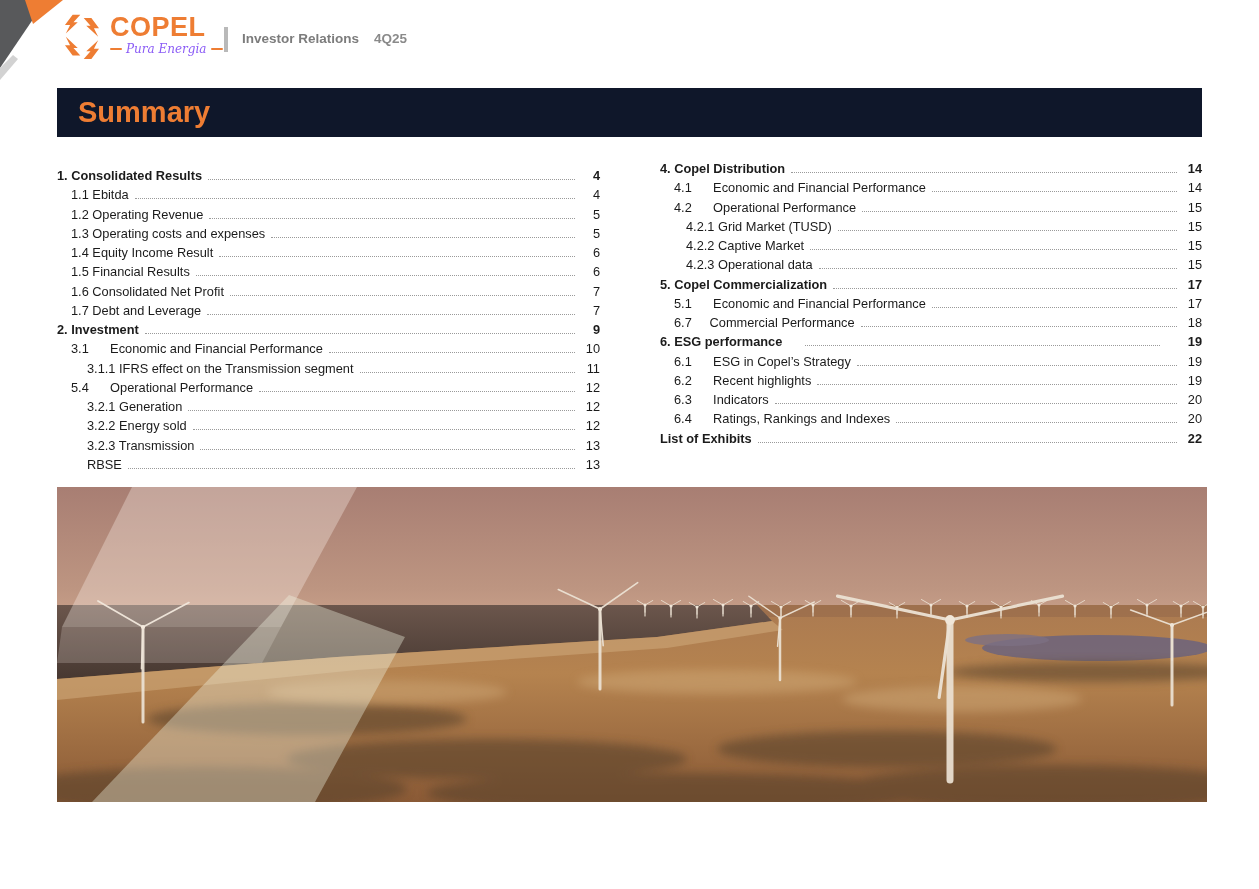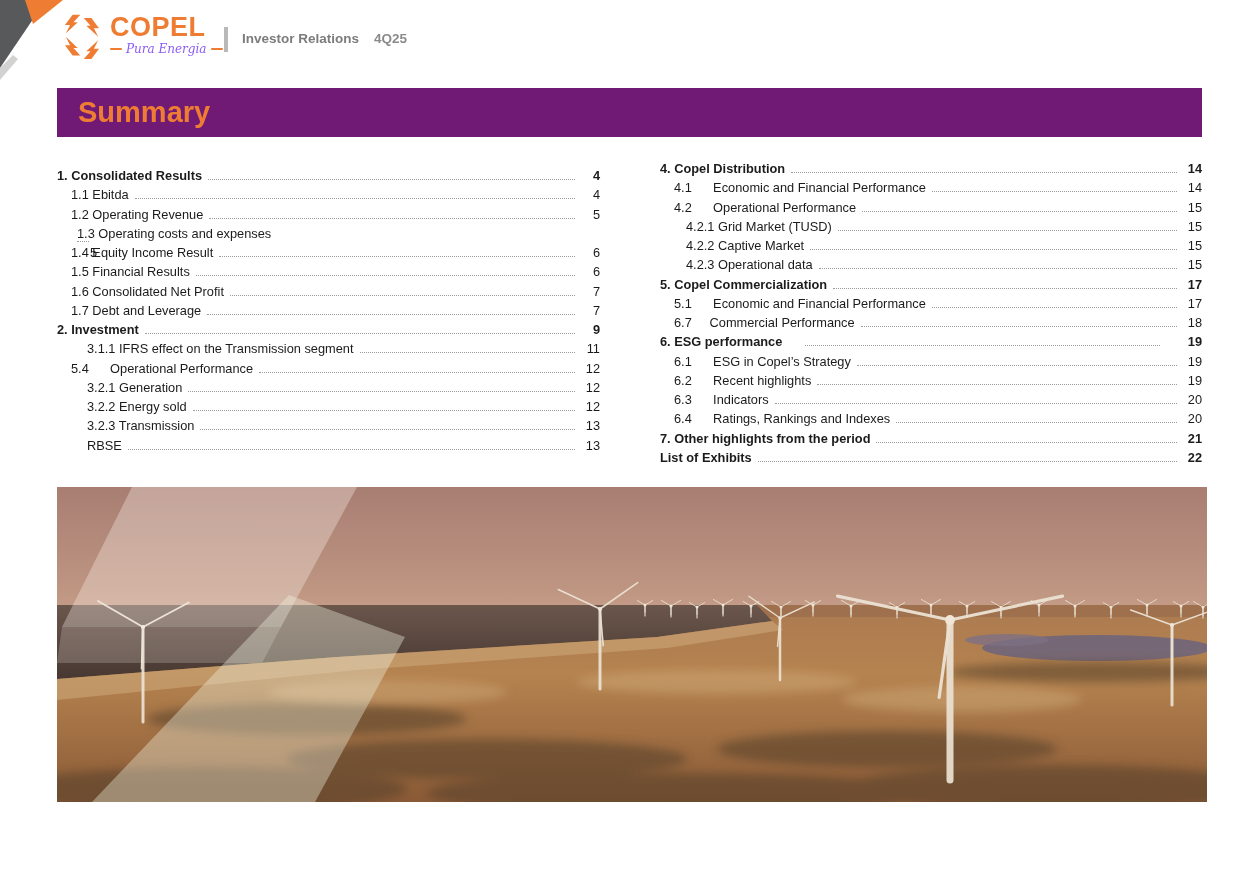--- a/index.html
+++ b/index.html
@@ -15,21 +15,21 @@
   #logo-text { margin-left:9px; }
   #brand { color:#EE7D33; font-size:27px; font-weight:700; letter-spacing:0.5px; line-height:28px; }
   #tagline { color:#8b5cf6; font-family:"DejaVu Serif", serif; font-style:italic;
              font-size:12px; margin-top:1px; text-align:center; display:flex; align-items:center; justify-content:center; gap:4px; }
   #tagline::before, #tagline::after { content:""; width:12px; height:1.5px; background:#EE7D33; border-radius:1px; }
   #hdr-divider { left:224px; top:27px; width:4px; height:25px; background:#b9b9b9; }
   #nav-ir { left:242px; top:31px; font-size:13.5px; font-weight:700; color:#7c7c7c; }
   #nav-q { left:374px; top:31px; font-size:13.5px; font-weight:700; color:#8a8a8a; }
 
   
-  #summary-bar { left:57px; top:88px; width:1145px; height:49px; background:#701a75; }
+  #summary-bar { left:57px; top:88px; width:1145px; height:49px; background:#0f172a; }
   #summary-title { color:#EE7D33; font-size:29px; font-weight:700; line-height:49px; padding-left:21px; }
 
   
   #toc { left:57px; top:168px; width:1145px; }
   .toc-col { position:absolute; top:0; }
   #toc-left  { left:0;   width:543px; }
   #toc-right { left:603px; width:542px; transform:translateY(-7px); }
   .toc-row { display:flex; align-items:baseline; height:19.25px; font-size:12.8px; color:#1b1b1b; cursor:pointer; }
   .toc-row .t { white-space:pre; }
   .toc-row .leader { flex:1 1 auto; border-bottom:1.6px dotted #9a9a9a; margin:0 5px 3px 6px; min-width:12px; }
@@ -81,21 +81,21 @@
       <div class="toc-row" style="padding-left: 14px;">
         <span class="t">1.1 Ebitda</span>
         <span class="leader"></span>
         <span class="pg">4</span>
       </div>
       <div class="toc-row" style="padding-left: 14px;">
         <span class="t">1.2 Operating Revenue</span>
         <span class="leader"></span>
         <span class="pg">5</span>
       </div>
-      <div class="toc-row" style="padding-left: 14px; flex-direction: column;">
+      <div class="toc-row" style="padding-left: 14px;">
         <span class="t">1.3 Operating costs and expenses</span>
         <span class="leader"></span>
         <span class="pg">5</span>
       </div>
       <div class="toc-row" style="padding-left: 14px;">
         <span class="t">1.4 Equity Income Result</span>
         <span class="leader"></span>
         <span class="pg">6</span>
       </div>
       <div class="toc-row" style="padding-left: 14px;">
@@ -110,20 +110,25 @@
       </div>
       <div class="toc-row" style="padding-left: 14px;">
         <span class="t">1.7 Debt and Leverage</span>
         <span class="leader"></span>
         <span class="pg">7</span>
       </div>
       <div class="toc-row bold" style="padding-left: 0px;">
         <span class="t">2. Investment</span>
         <span class="leader"></span>
         <span class="pg">9</span>
+      </div>
+      <div class="toc-row" style="padding-left: 14px;">
+        <span class="t">3.1      Economic and Financial Performance</span>
+        <span class="leader"></span>
+        <span class="pg">10</span>
       </div>
       <div class="toc-row" style="padding-left: 30px;">
         <span class="t">3.1.1 IFRS effect on the Transmission segment</span>
         <span class="leader"></span>
         <span class="pg">11</span>
       </div>
       <div class="toc-row" style="padding-left: 14px;">
         <span class="t">5.4      Operational Performance</span>
         <span class="leader"></span>
         <span class="pg">12</span>
@@ -212,25 +217,20 @@
       </div>
       <div class="toc-row" style="padding-left: 14px;">
         <span class="t">6.3      Indicators</span>
         <span class="leader"></span>
         <span class="pg">20</span>
       </div>
       <div class="toc-row" style="padding-left: 14px;">
         <span class="t">6.4      Ratings, Rankings and Indexes</span>
         <span class="leader"></span>
         <span class="pg">20</span>
-      </div>
-      <div class="toc-row bold" style="padding-left: 0px;">
-        <span class="t">7. Other highlights from the period</span>
-        <span class="leader"></span>
-        <span class="pg">21</span>
       </div>
       <div class="toc-row bold" style="padding-left: 0px;">
         <span class="t">List of Exhibits</span>
         <span class="leader"></span>
         <span class="pg">22</span>
       </div>
     </div>
 </div>
 
 <div id="photo" class="abs">

